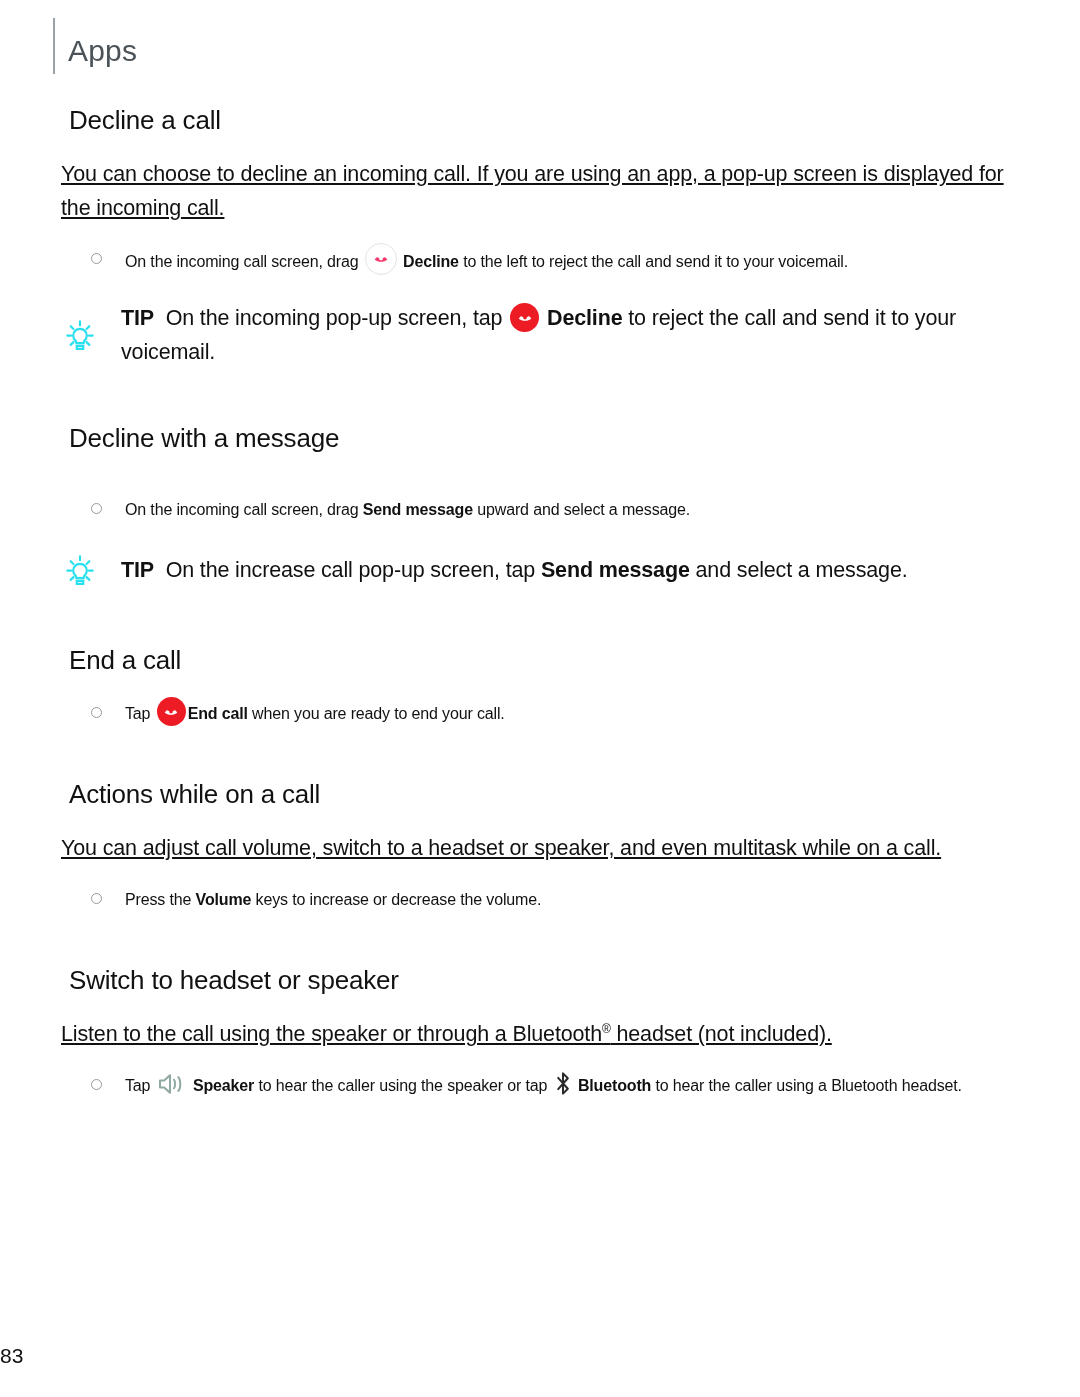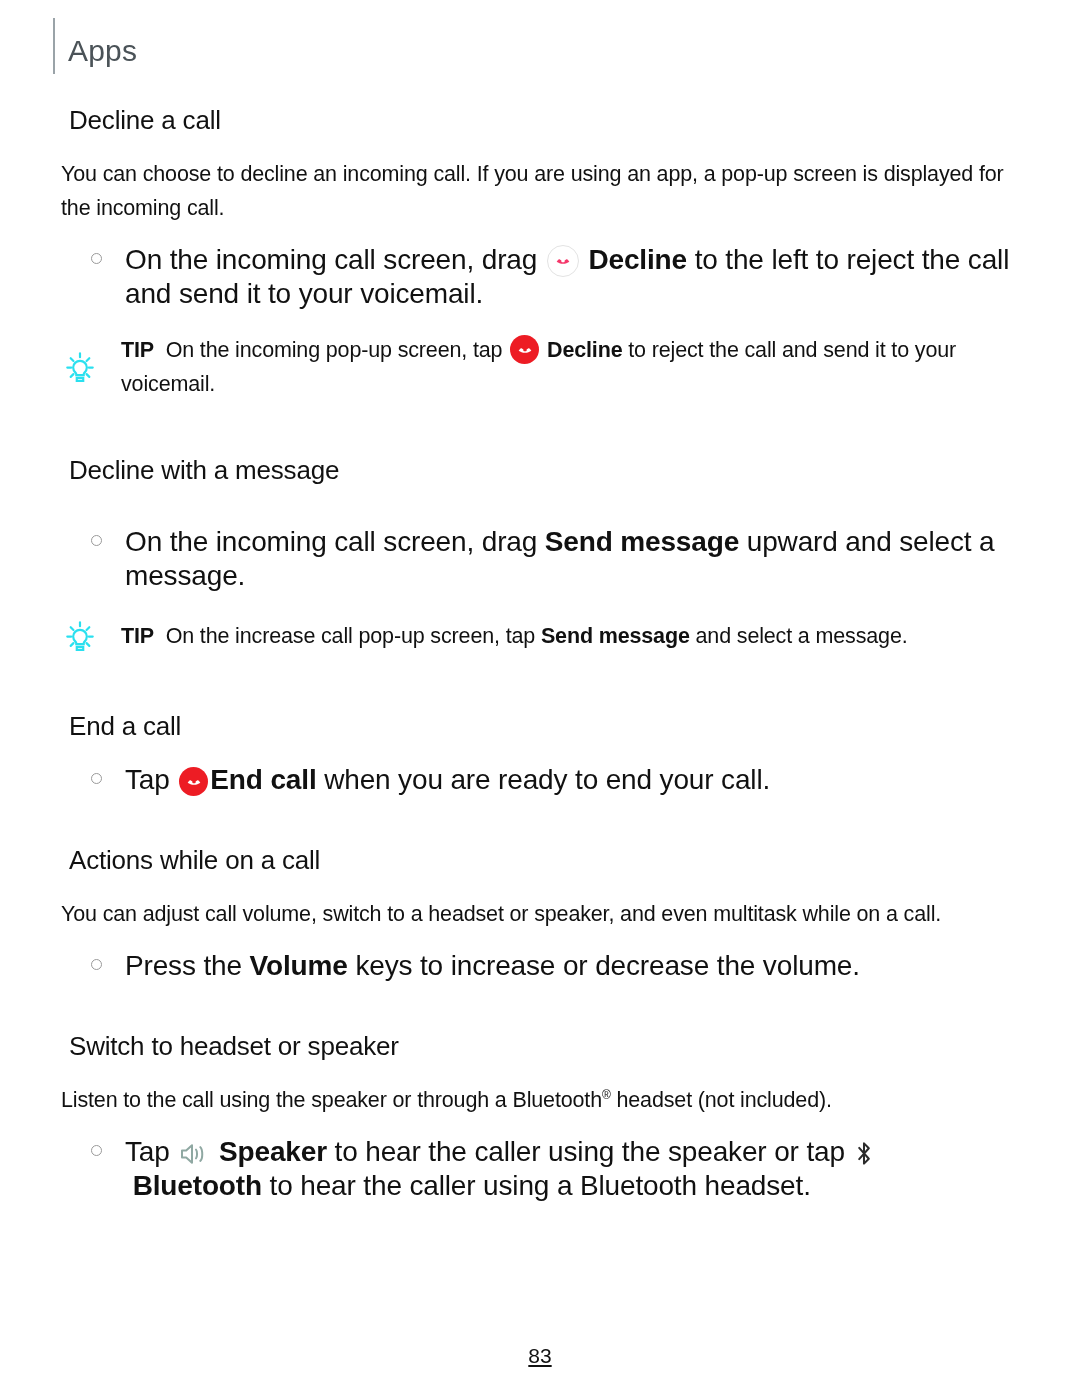--- a/index.html
+++ b/index.html
@@ -61,20 +61,21 @@
     line-height: 34px;
   }
 
   p.body-text {
     font-size: 21.5px;
     font-weight: 400;
     color: #111111;
     margin: 0;
     line-height: 34px;
     letter-spacing: -0.15px;
+    text-decoration: underline;
   }
 
   .bullet-row {
     display: flex;
     align-items: flex-start;
     margin: 0;
   }
   .bullet-mark {
     flex: 0 0 auto;
     width: 34px;
@@ -89,21 +90,21 @@
     content: "";
     display: inline-block;
     width: 9px;
     height: 9px;
     border: 1.6px solid #9a9a9a;
     border-radius: 50%;
     vertical-align: 3px;
   }
   .bullet-text {
     flex: 1 1 auto;
-    font-size: 28px;
+    font-size: 16px;
     line-height: 34px;
     color: #111111;
     letter-spacing: -0.15px;
   }
 
   .tip-row {
     display: flex;
     align-items: center;
   }
   .tip-icon-cell {
@@ -166,25 +167,23 @@
     vertical-align: super;
     line-height: 0;
   }
 
   
   .page-number {
     position: absolute;
     left: 0;
     top: 1343px;
     width: 1080px;
-    text-align: center;
     font-size: 21px;
     color: #111111;
     line-height: 26px;
-    text-decoration: underline;
   }
 
   .sp-18 { height: 18px; }
   .sp-12 { height: 12px; }
   .sp-22 { height: 22px; }
   .sp-38 { height: 38px; }
   .sp-44 { height: 44px; }
 </style>
 </head>
 <body>

